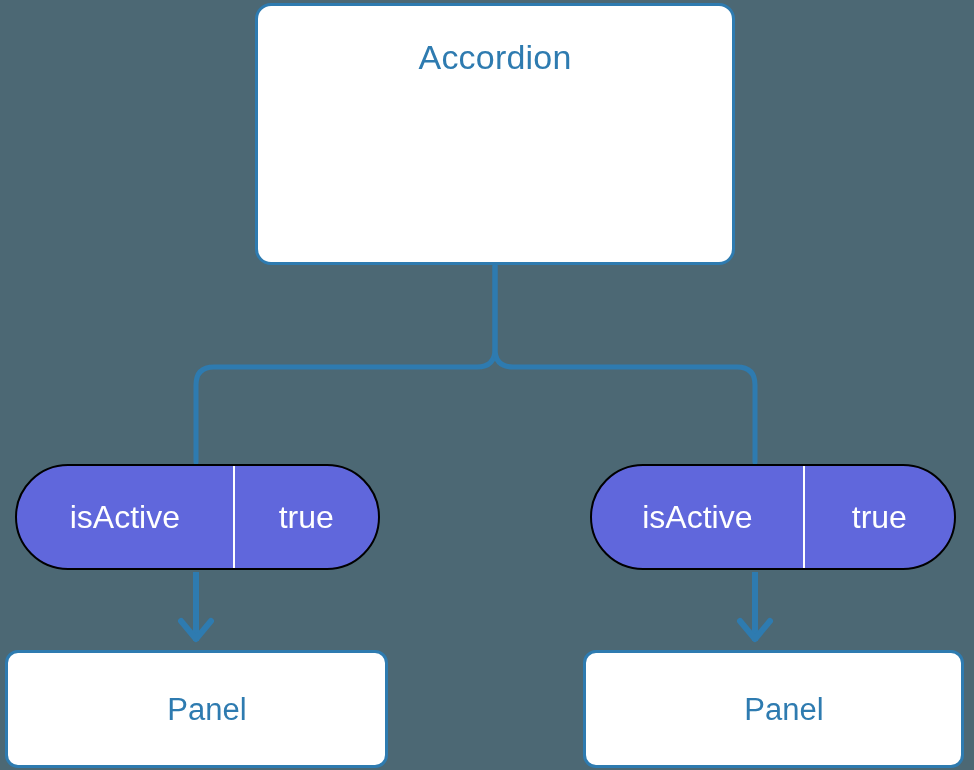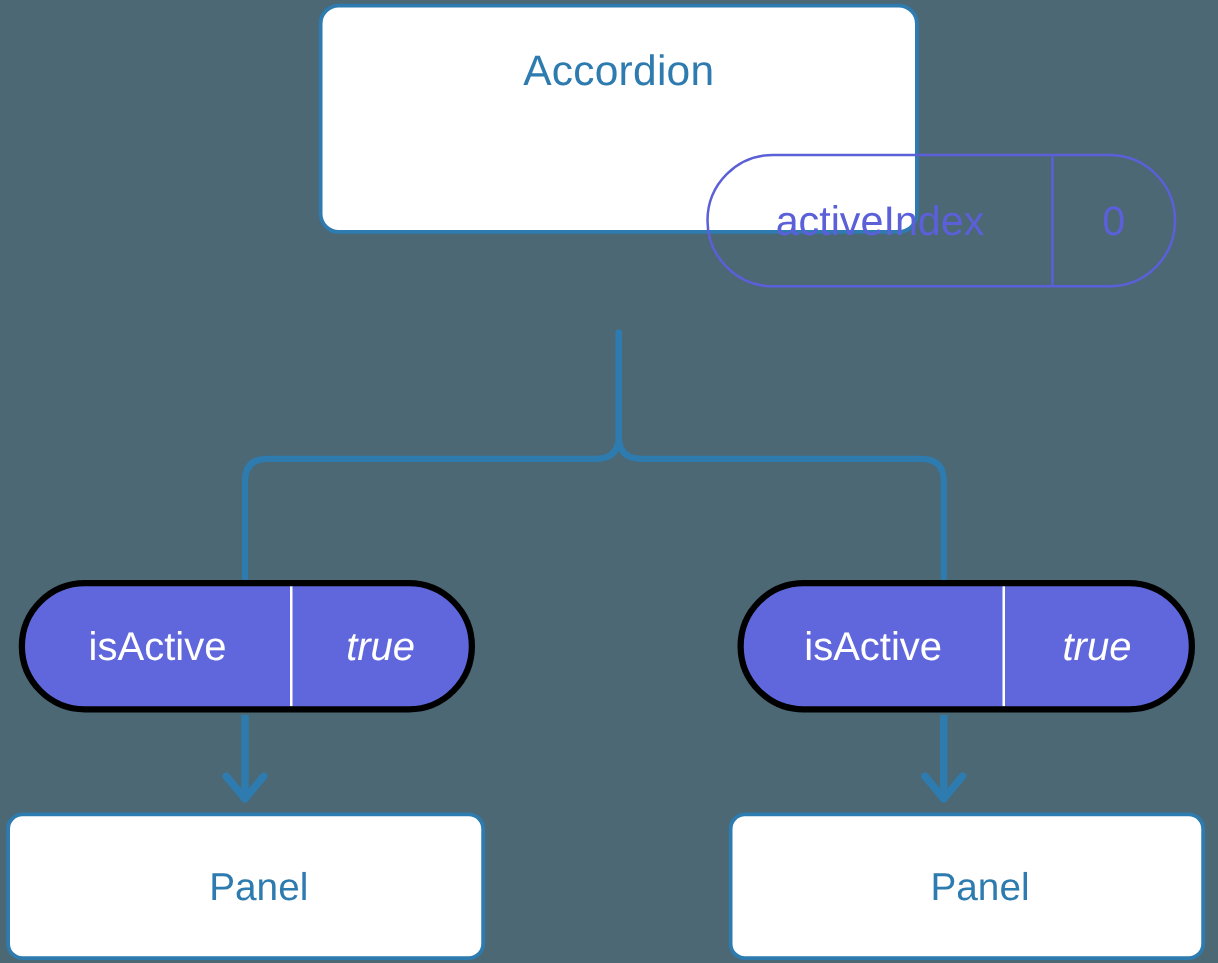--- a/index.html
+++ b/index.html
@@ -37,21 +37,21 @@
     background: #FFFFFF;
     border: 3px solid #2E7BB0;
     border-radius: 14px;
     box-sizing: border-box;
   }
 
   #accordion-card {
     left: 255px;
     top: 3px;
     width: 480px;
-    height: 184px;
+    height: 262px;
     border-radius: 16px;
     display: flex;
     flex-direction: column;
     align-items: center;
     justify-content: flex-start;
     padding-top: 34px;
   }
 
   .card-title {
     color: #2E7BB0;
@@ -92,29 +92,28 @@
     color: #5B60D8;
   }
   .pill.outline .pill-val {
     color: #5B60D8;
     border-left: 2px solid #5B60D8;
   }
 
   
   .pill.filled {
     background: #6067DC;
-    border: 5px solid #000000;
+    border: 2px solid #000000;
   }
   .pill.filled .pill-key {
     color: #FFFFFF;
   }
   .pill.filled .pill-val {
     color: #FFFFFF;
     border-left: 2px solid #FFFFFF;
-    font-style: italic;
   }
 
   
   #pill-activeindex {
     left: 307px;
     top: 117px;
     width: 376px;
     height: 107px;
     font-size: 33px;
   }
@@ -189,24 +188,20 @@
     <path d="M 196 572 L 196 641" stroke="#2E7BB0" stroke-width="6" stroke-linecap="butt" fill="none"></path>
     <path d="M 181 621 L 196 639 L 211 621" stroke="#2E7BB0" stroke-width="6" stroke-linecap="round" stroke-linejoin="round" fill="none"></path>
 
     <path d="M 755 572 L 755 641" stroke="#2E7BB0" stroke-width="6" stroke-linecap="butt" fill="none"></path>
     <path d="M 740 621 L 755 639 L 770 621" stroke="#2E7BB0" stroke-width="6" stroke-linecap="round" stroke-linejoin="round" fill="none"></path>
   </svg>
 
   <div class="card" id="accordion-card">
     <div class="card-title">Accordion</div>
 
-    <div class="pill outline" id="pill-activeindex">
-      <div class="pill-key">activeIndex</div>
-      <div class="pill-val">0</div>
-    </div>
   </div>
 
   <div class="pill filled leaf" id="pill-isactive-true">
     <div class="pill-key">isActive</div>
     <div class="pill-val">true</div>
   </div>
 
   <div class="pill filled leaf" id="pill-isactive-false">
     <div class="pill-key">isActive</div>
     <div class="pill-val">true</div>

